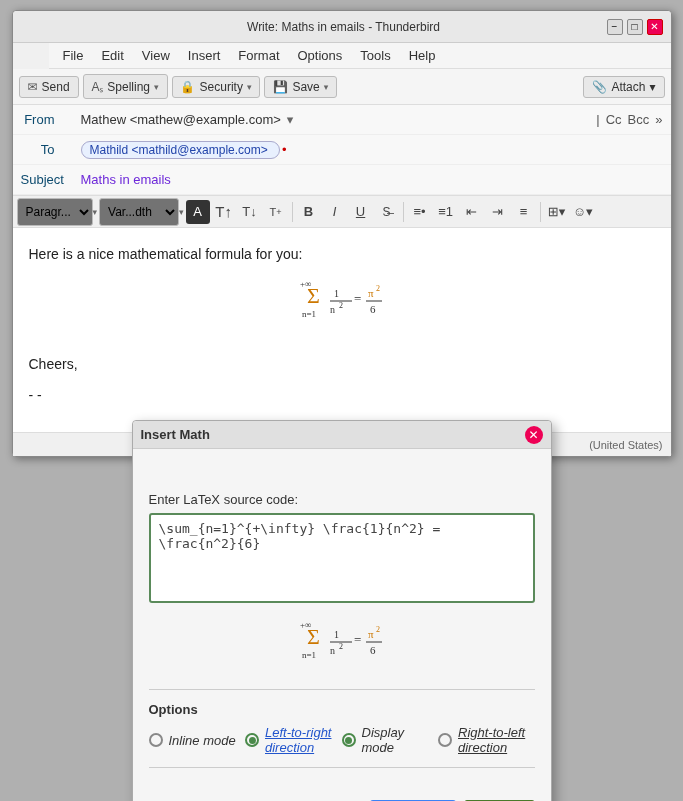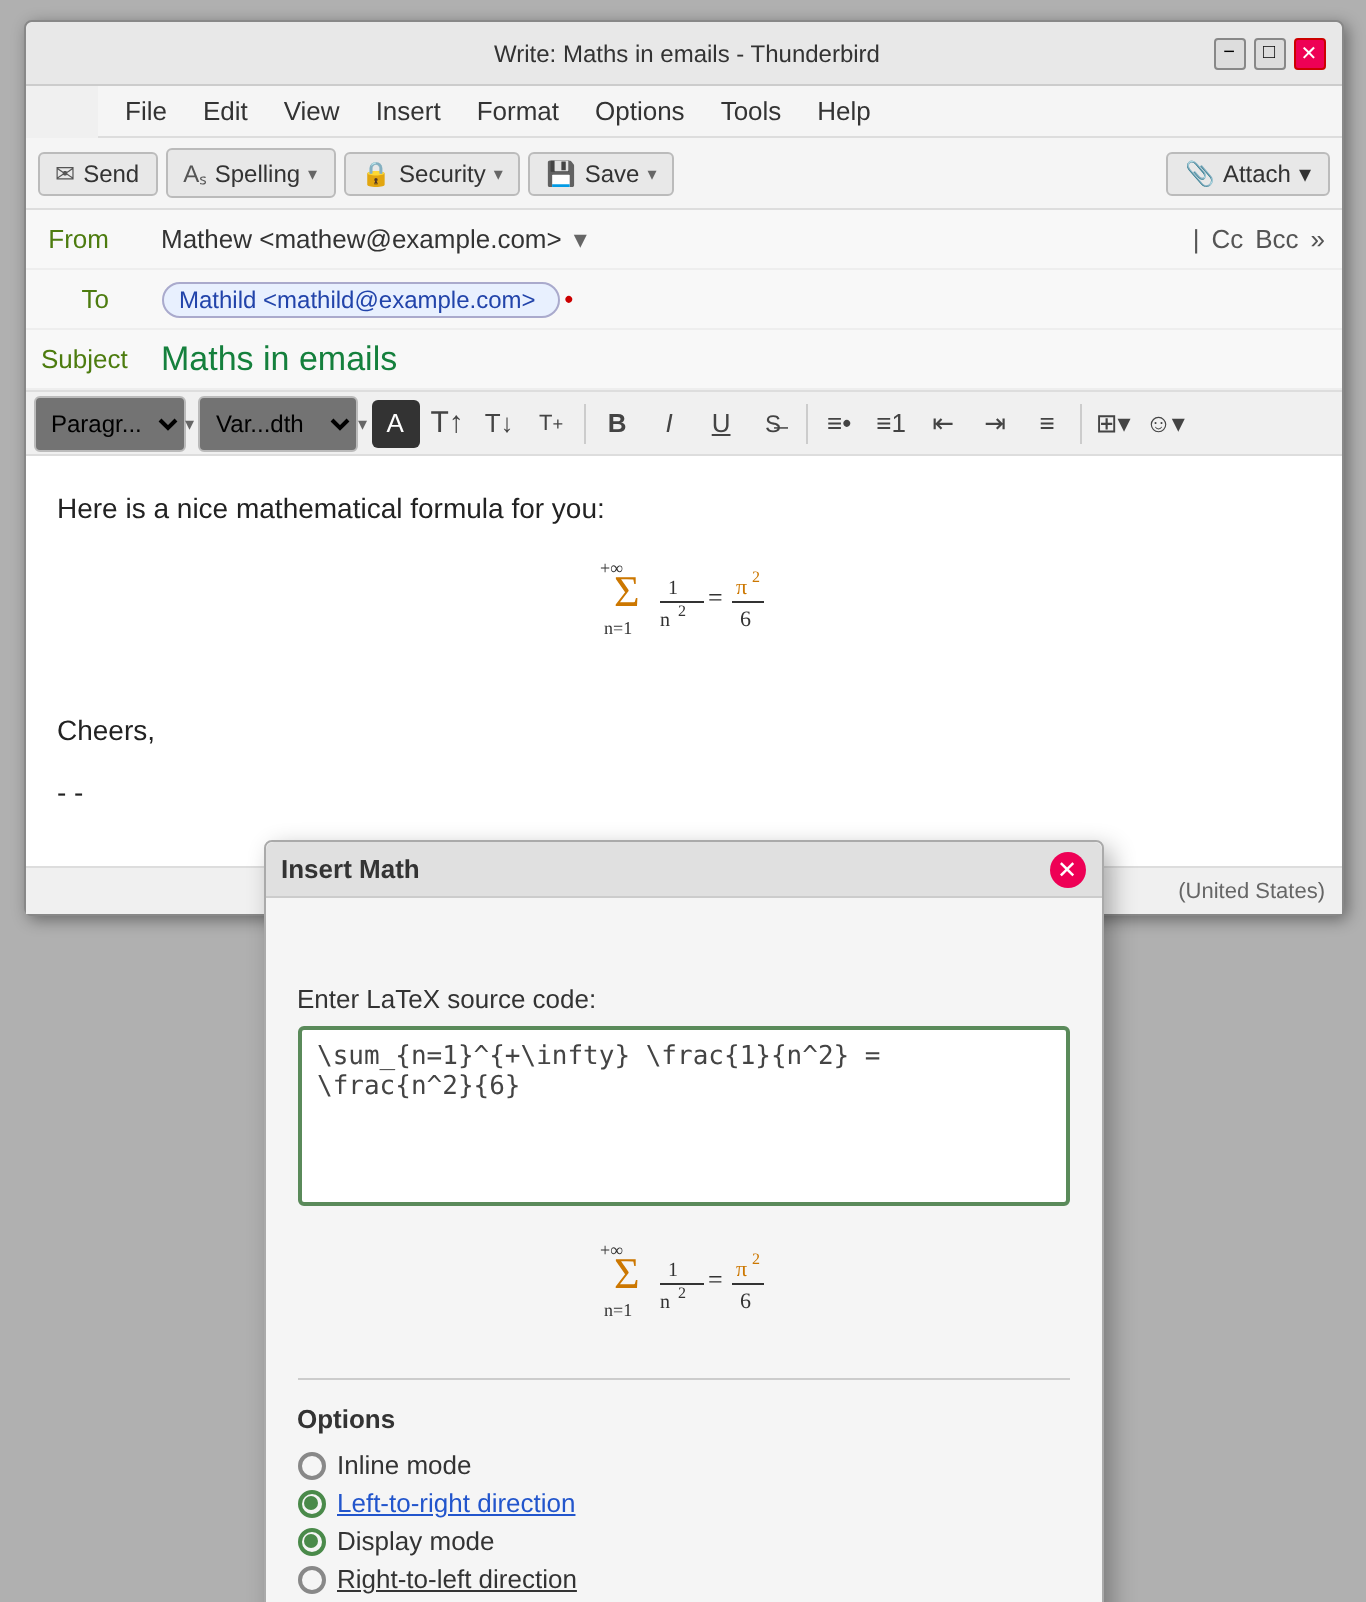--- a/index.html
+++ b/index.html
@@ -124,38 +124,38 @@
       border-bottom: 1px solid #ddd;
     }
     .header-row {
       display: flex;
       align-items: center;
       border-bottom: 1px solid #eee;
       min-height: 30px;
       padding: 0 8px;
     }
     .header-label {
-      color: #4d7c0f;
+      color: #0c4a6e;
       width: 60px;
       text-align: right;
       padding-right: 26px;
       font-size: 13px;
       flex-shrink: 0;
     }
     .header-value {
       flex: 1;
       font-size: 13px;
       color: #333;
     }
     .header-input {
       flex: 1;
       border: none;
       background: transparent;
-      font-size: 17px;
-      color: #15803d;
+      font-size: 13px;
+      color: #6d28d9;
       outline: none;
     }
     .to-chip {
       background: #e8f0fe;
       border: 1px solid #aac;
       border-radius: 10px;
       padding: 1px 8px;
       font-size: 12px;
       color: #2244aa;
     }
@@ -316,22 +316,23 @@
       padding: 4px 0;
     }
     .options-title {
       font-size: 13px;
       font-weight: bold;
       color: #333;
       margin-bottom: 8px;
     }
     .options-grid {
       display: grid;
-      grid-template-columns: 1fr;
+      grid-template-columns: 1fr 1fr 1fr 1fr;
       gap: 4px 0;
+      font-style: italic;
     }
     .radio-option {
       display: flex;
       align-items: center;
       gap: 6px;
       font-size: 13px;
       color: #333;
       cursor: pointer;
     }
     .radio-circle {

